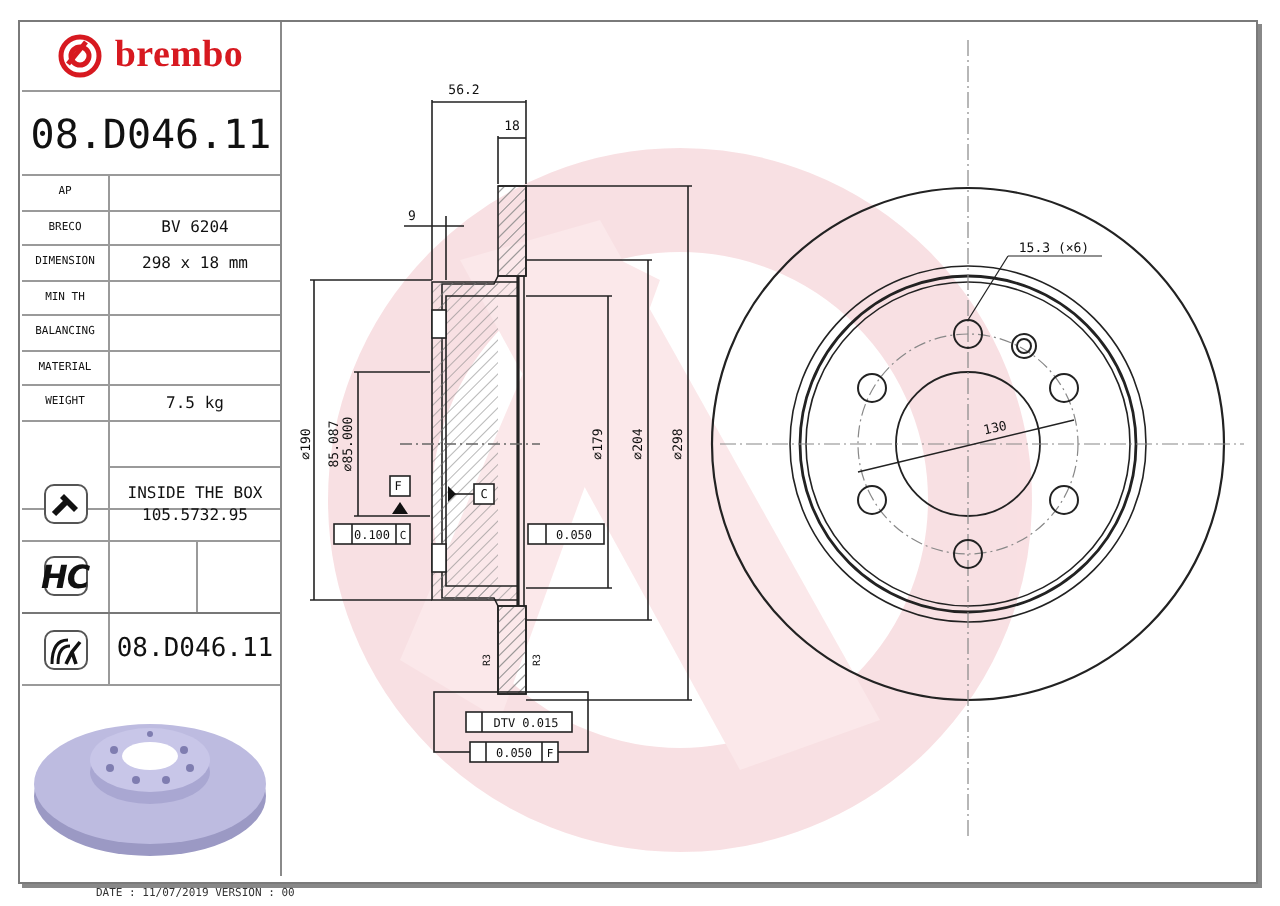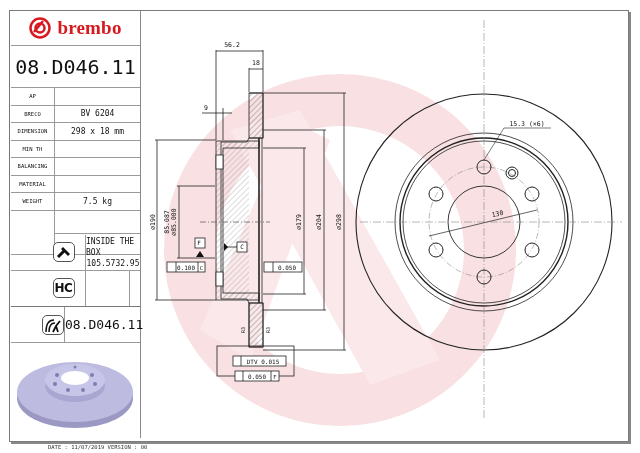--- a/index.html
+++ b/index.html
@@ -9,25 +9,25 @@
   .left{position:absolute;left:11px;top:11px;width:129px;}
   .cell{position:absolute;box-sizing:border-box;border-bottom:1px solid #9a9a9a;}
   .logo-row{left:0;top:0;width:129px;height:35px;display:flex;align-items:center;justify-content:center;gap:6px;}
   .brand{color:#d71920;font-weight:bold;font-size:19px;letter-spacing:0.2px;font-family:Liberation Serif, serif;}
   .code-row{left:0;top:35px;width:129px;height:42px;display:flex;align-items:center;justify-content:center;font-family:"DejaVu Sans Mono",monospace;font-size:20px;}
   .spec{left:0;width:129px;height:17.5px;display:flex;font-size:7px;}
   .spec .k{width:43px;border-right:1px solid #9a9a9a;display:flex;align-items:center;justify-content:center;font-size:5.5px;font-family:"DejaVu Sans Mono",monospace;}
   .spec .v{flex:1;display:flex;align-items:center;justify-content:center;font-family:"DejaVu Sans Mono",monospace;font-size:8px;}
   .blank-row{left:0;width:129px;height:22px;display:flex;}
   .blank-row .k{width:43px;border-right:1px solid #9a9a9a;}
-  .icon-row{left:0;width:129px;display:flex;padding-left:31px;}
+  .icon-row{left:0;width:129px;display:flex;}
   .icon-row .k{width:43px;border-right:1px solid #9a9a9a;display:flex;align-items:center;justify-content:center;}
   .icon-row .v{flex:1;display:flex;flex-direction:column;align-items:center;justify-content:center;font-family:"DejaVu Sans Mono",monospace;font-size:8px;line-height:11px;}
   .ibox{width:22px;height:20px;border:1.5px solid #555;border-radius:5px;display:flex;align-items:center;justify-content:center;box-sizing:border-box;background:#fff;}
-  .hc{font-weight:bold;font-size:12px;font-family:"DejaVu Sans",sans-serif;letter-spacing:-0.5px;}
+  .hc{font-weight:bold;font-size:16px;font-family:"DejaVu Sans",sans-serif;letter-spacing:-0.5px;font-style:italic;}
   .code2{font-family:"DejaVu Sans Mono",monospace;font-size:13px;}
   .photo{position:absolute;left:11px;top:340px;width:129px;height:98px;}
   .footer{position:absolute;left:48px;top:444px;font-family:"DejaVu Sans Mono",monospace;font-size:5.5px;color:#333;}
   .vline{position:absolute;left:140px;top:11px;width:1px;height:427px;background:#8a8a8a;}
   svg text{font-family:"DejaVu Sans Mono",monospace;}
 </style>
 </head>
 <body>
 
 <svg style="position:absolute;left:0;top:0" width="640" height="453">

